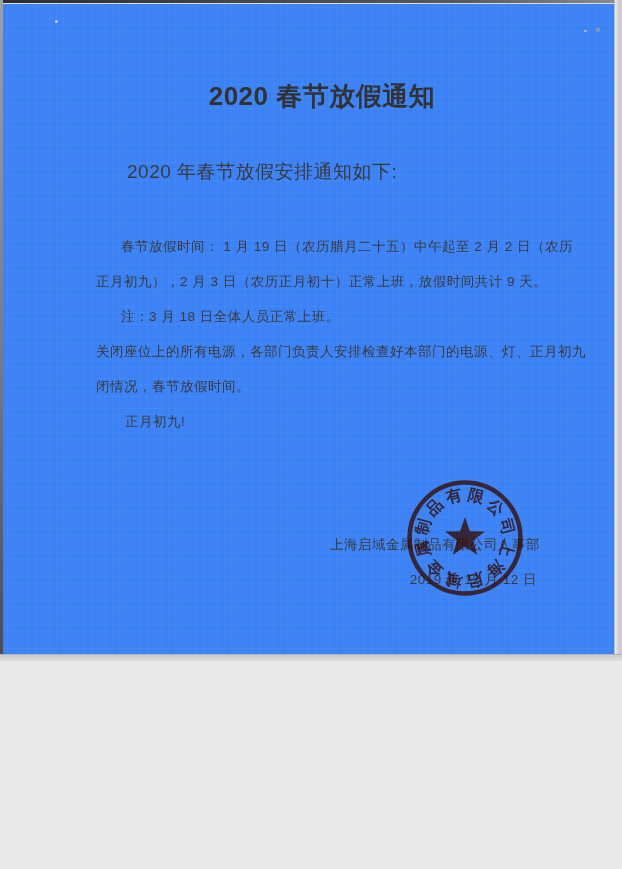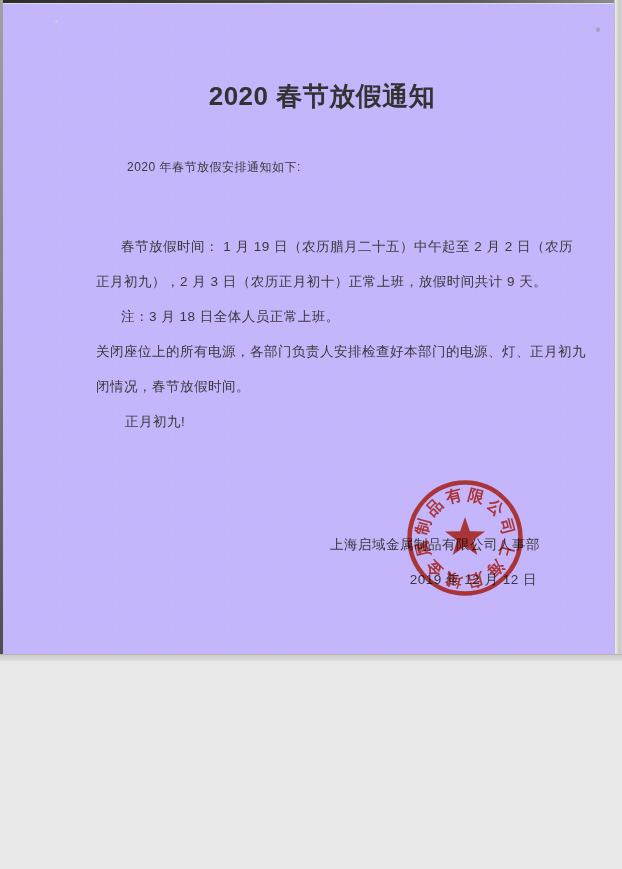--- a/index.html
+++ b/index.html
@@ -2,21 +2,21 @@
 <html><head>
 <meta charset="utf-8">
 <style>
   html, body { margin: 0; padding: 0; background: #e9e9e9; }
   * { box-sizing: border-box; }
 
   .scan {
     position: relative;
     width: 622px;
     height: 661px;
-    background: #c4b5fd;
+    background: #3b82f6;
     overflow: hidden;
     font-family: "Liberation Sans", "DejaVu Sans", sans-serif;
     color: #3a3a3a;
   }
 
   
   .scan::after {
     content: "";
     position: absolute;
     inset: 0;
@@ -64,21 +64,21 @@
     transform: translateX(11px);
     font-size: 26px;
     font-weight: bold;
     letter-spacing: 0.5px;
     color: #323232;
     z-index: 2;
   }
   .intro-line {
     position: absolute;
     left: 127px; top: 159px;
-    font-size: 12px;
+    font-size: 19px;
     letter-spacing: 0.5px;
     z-index: 2;
   }
   .body-block {
     position: absolute;
     left: 96px; top: 229px;
     width: 470px;
     font-size: 13.5px;
     letter-spacing: 0.5px;
     z-index: 2;

